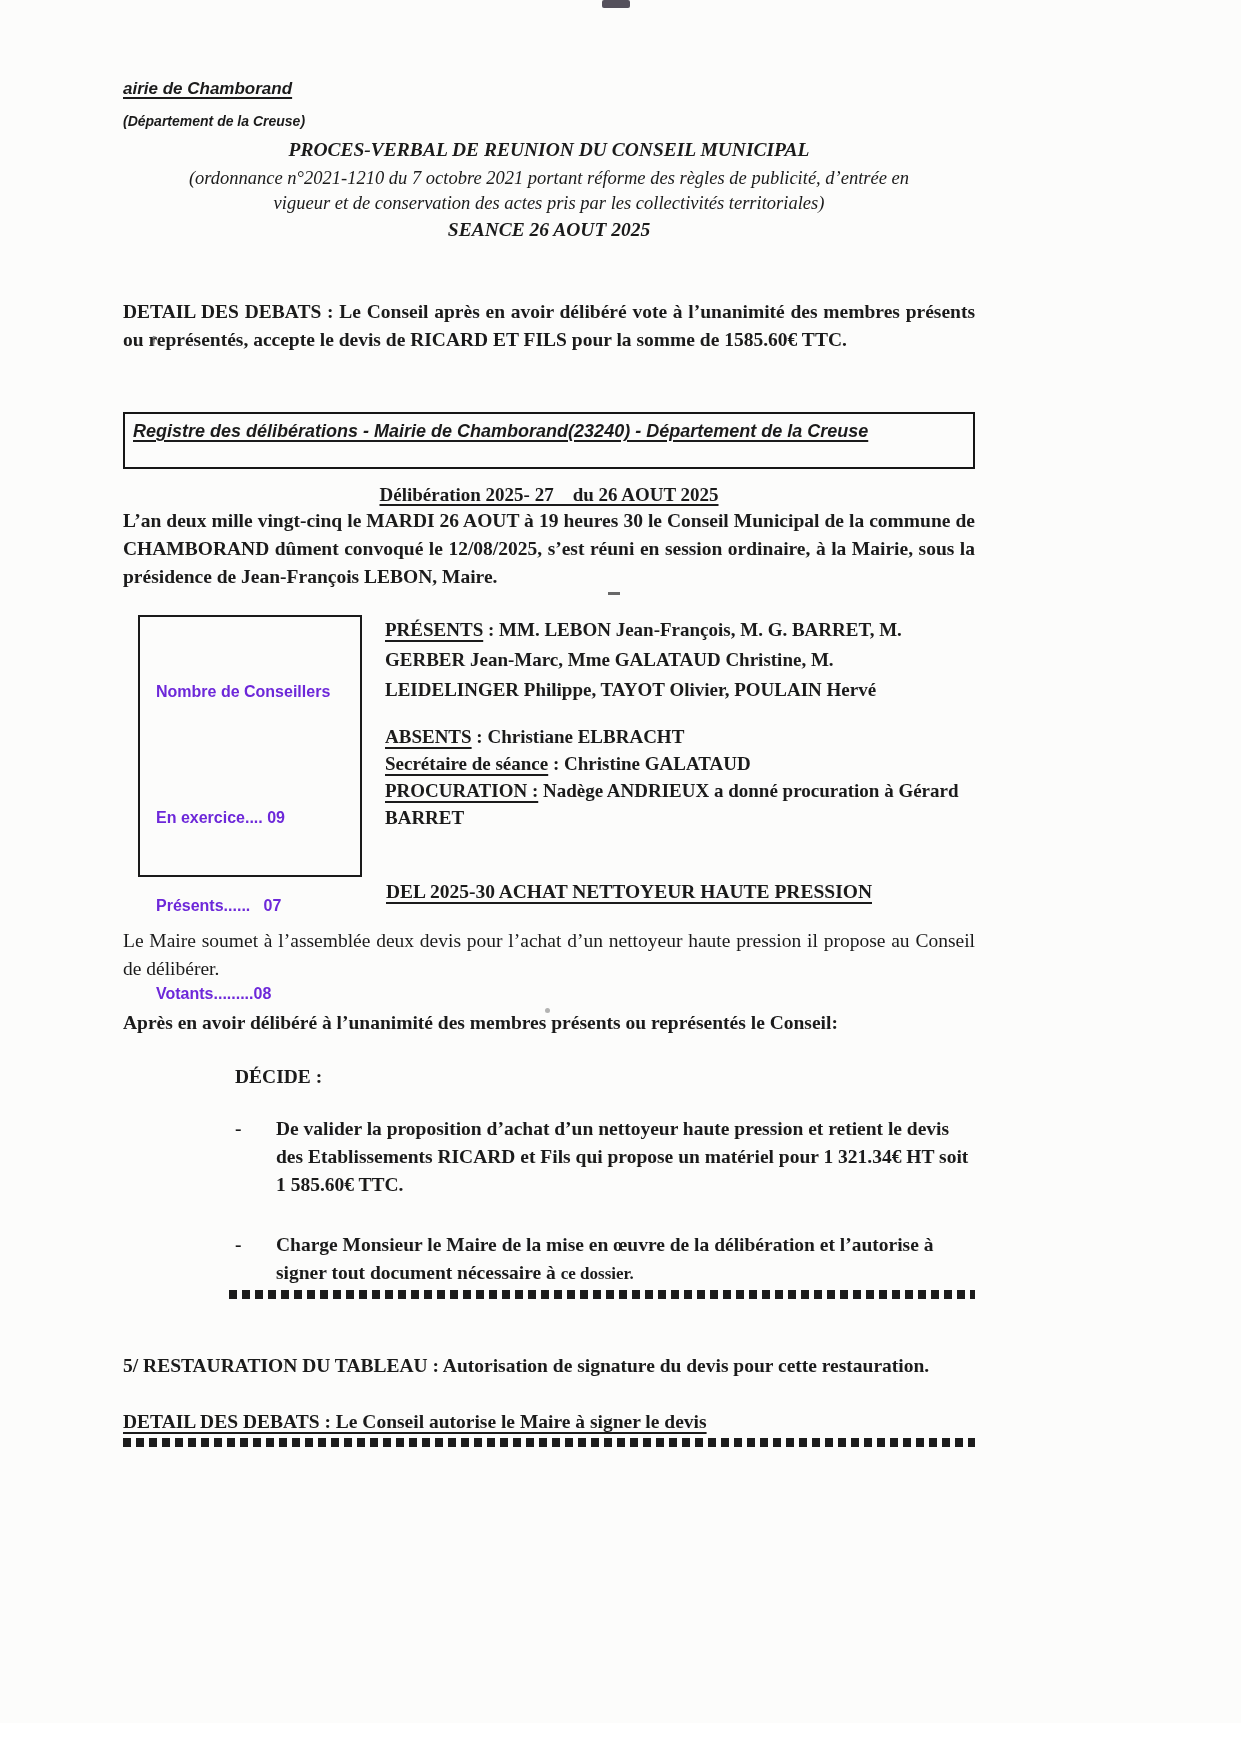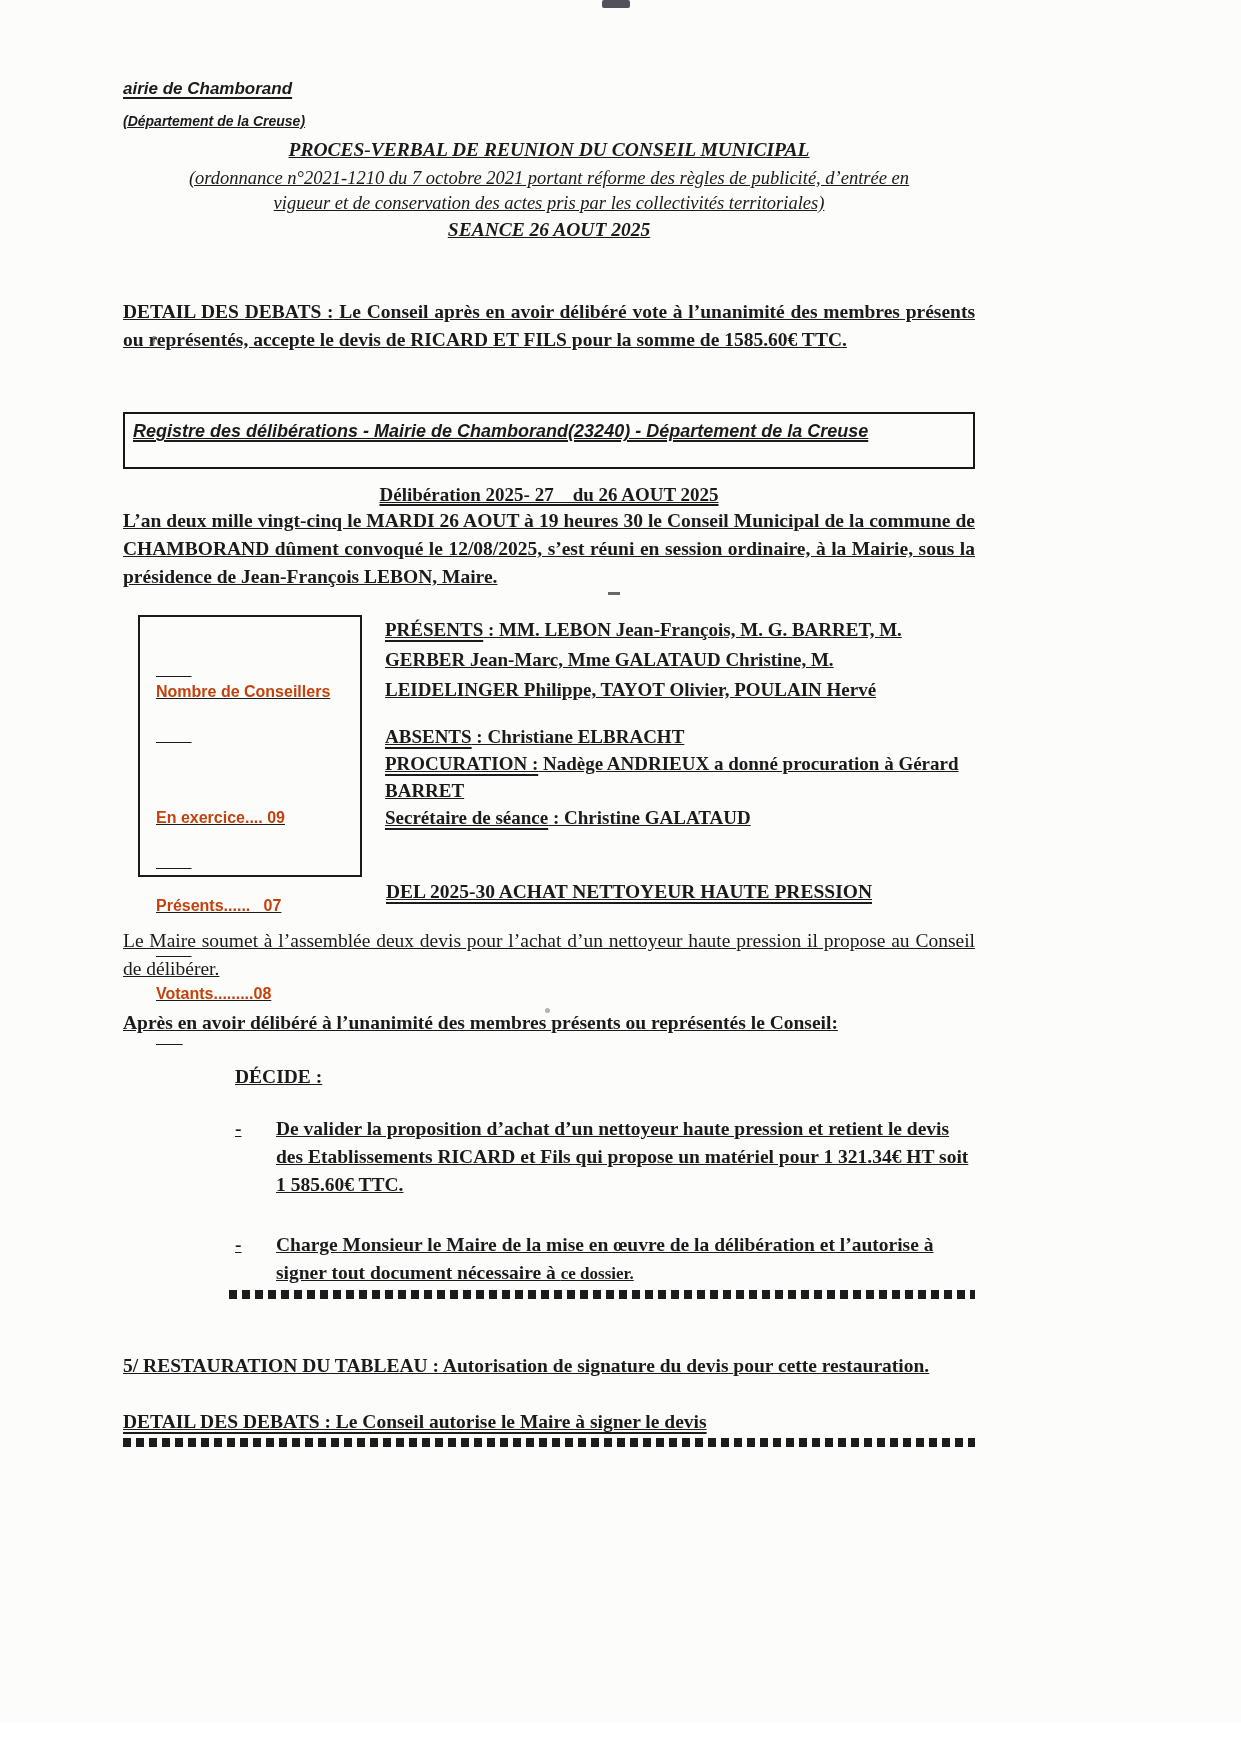--- a/index.html
+++ b/index.html
@@ -4,21 +4,20 @@
 <style>
   html, body { margin: 0; padding: 0; background: #ffffff; }
   .page {
     position: relative;
     width: 1241px;
     height: 1723px;
     background: #fcfcfb;
     color: #1b1b1b;
     font-family: "Liberation Serif", "DejaVu Serif", serif;
     overflow: hidden;
-    text-decoration: underline;
   }
   .content { padding: 78px 266px 0 123px; }
 
   
   .org-name {
     font-family: "Liberation Sans", "DejaVu Sans", sans-serif;
     font-style: italic; font-weight: bold; font-size: 17px; line-height: 21px;
     text-decoration: underline; text-decoration-thickness: 2px; text-underline-offset: 3px;
     display: inline-block;
   }
@@ -71,21 +70,21 @@
   
   .cols { display: flex; margin-top: 24px; align-items: flex-start; }
   .counter-box {
     margin-left: 15px;
     width: 224px; height: 262px;
     border: 2px solid #1a1a1a;
     box-sizing: border-box;
     padding: 20px 0 0 16px;
     font-family: "Liberation Sans", "DejaVu Sans", sans-serif;
     font-weight: bold; font-size: 16px; line-height: 22px;
-    color: #c2410c;
+    color: #6d28d9;
     white-space: pre;
   }
   .counter-line-1 { margin-top: 60px; }
   .counter-line-2 { margin-top: 22px; }
   .counter-line-3 { margin-top: 22px; }
   .right-col {
     margin-left: 23px; width: 580px;
     font-weight: bold; font-size: 19px;
   }
   .presents-para { line-height: 30px; margin: 0; }
@@ -181,22 +180,22 @@
       <div class="counter-box">
         <div>Nombre de Conseillers</div>
         <div class="counter-line-1">En exercice.... 09</div>
         <div class="counter-line-2">Présents......   07</div>
         <div class="counter-line-3">Votants.........08</div>
       </div>
       <div class="right-col">
         <p class="presents-para"><span class="u2">PRÉSENTS</span><span> : MM. LEBON Jean-François, M. G. BARRET, M. GERBER Jean-Marc, Mme  GALATAUD Christine, M. LEIDELINGER Philippe, TAYOT Olivier, POULAIN Hervé</span></p>
         <div class="absence-block">
           <div><span class="u2">ABSENTS</span><span> : Christiane ELBRACHT</span></div>
+          <div><span class="u2">Secrétaire de séance</span><span> : Christine GALATAUD</span></div>
           <div><span class="u2">PROCURATION :</span><span> Nadège ANDRIEUX a donné procuration à Gérard BARRET</span></div>
-          <div><span class="u2">Secrétaire de séance</span><span> : Christine GALATAUD</span></div>
         </div>
       </div>
     </div>
 
     <div class="del-title">DEL 2025-30 ACHAT NETTOYEUR HAUTE PRESSION</div>
     <p class="expose">Le Maire soumet à l’assemblée deux devis pour l’achat d’un nettoyeur haute pression il propose au Conseil de délibérer.</p>
     <p class="para-bold vote-line">Après en avoir délibéré à l’unanimité des membres présents ou représentés le Conseil:</p>
     <div class="decide">DÉCIDE :</div>
 
     <div class="bullets">

